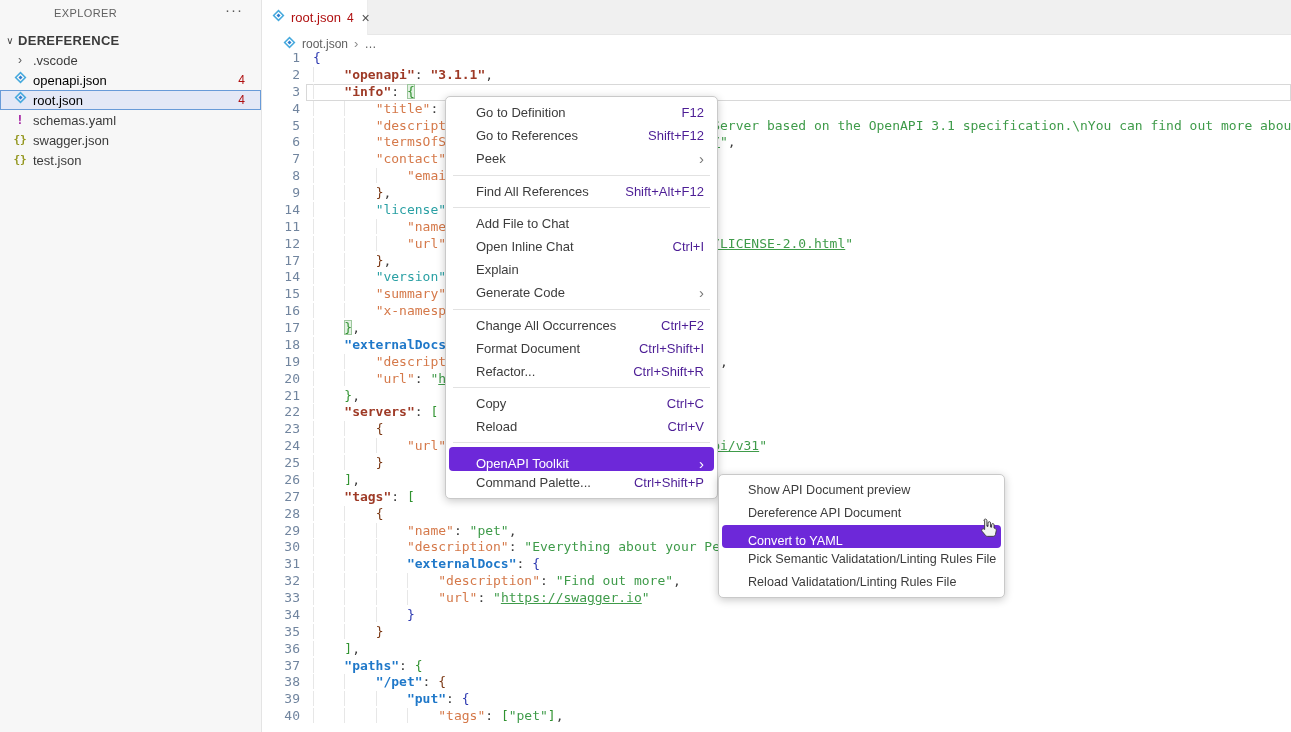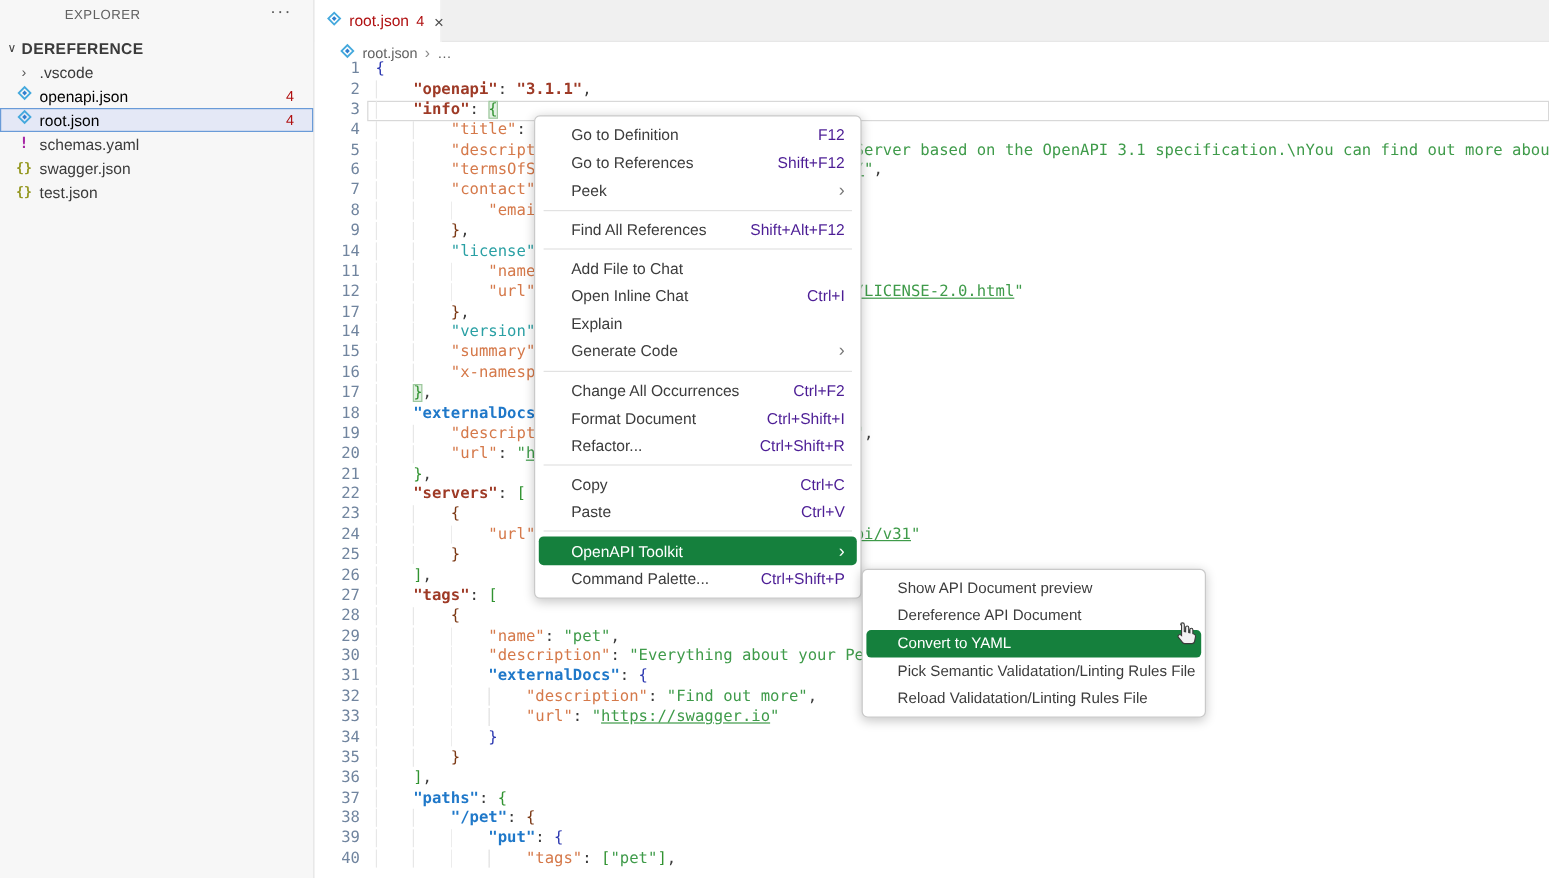--- a/index.html
+++ b/index.html
@@ -71,21 +71,21 @@
   .menu { position:absolute; background:#ffffff; border:1px solid #c9c9c9; border-radius:5px;
     box-shadow:0 2px 9px rgba(0,0,0,.22); padding:4px 0; font-size:13px; color:#3c3c3c; }
   #ctx { left:445px; top:96px; width:273px; z-index:10; }
   #sub { left:718px; top:474px; width:287px; z-index:11; font-size:12.6px; }
   .mi { height:23.2px; display:flex; align-items:center; padding:0 10px 0 27px;
     margin:0 3px; border-radius:4px; white-space:nowrap; }
   #sub .mi { height:22.9px; padding-left:26px; }
   .mi .lbl { flex:1; }
   .mi .sc { color:#4c1d95; }
   .mi .arrow { color:#777777; margin-left:28px; font-size:15px; line-height:1; }
-  .mi.hl { background:#15803d; color:#ffffff; }
+  .mi.hl { background:#6d28d9; color:#ffffff;align-items:flex-end; }
   .mi.hl .arrow { color:#ffffff; }
   .msep { height:1px; background:#e2e2e2; margin:4px 7px; }
 
   .cursor-hand { position:absolute; left:976px; top:517px; z-index:20; }
 </style>
 </head>
 <body>
 
 <div class="editor-bg"></div>
 <div class="cur-line"></div>
@@ -252,21 +252,21 @@
     <div class="mi">
       <span class="lbl">Refactor...</span>
       <span class="sc">Ctrl+Shift+R</span>
     </div>
     <div class="msep"></div>
     <div class="mi">
       <span class="lbl">Copy</span>
       <span class="sc">Ctrl+C</span>
     </div>
     <div class="mi">
-      <span class="lbl">Paste</span>
+      <span class="lbl">Reload</span>
       <span class="sc">Ctrl+V</span>
     </div>
     <div class="msep"></div>
     <div class="mi hl">
       <span class="lbl">OpenAPI Toolkit</span>
       <span class="arrow">›</span>
     </div>
     <div class="mi">
       <span class="lbl">Command Palette...</span>
       <span class="sc">Ctrl+Shift+P</span>

